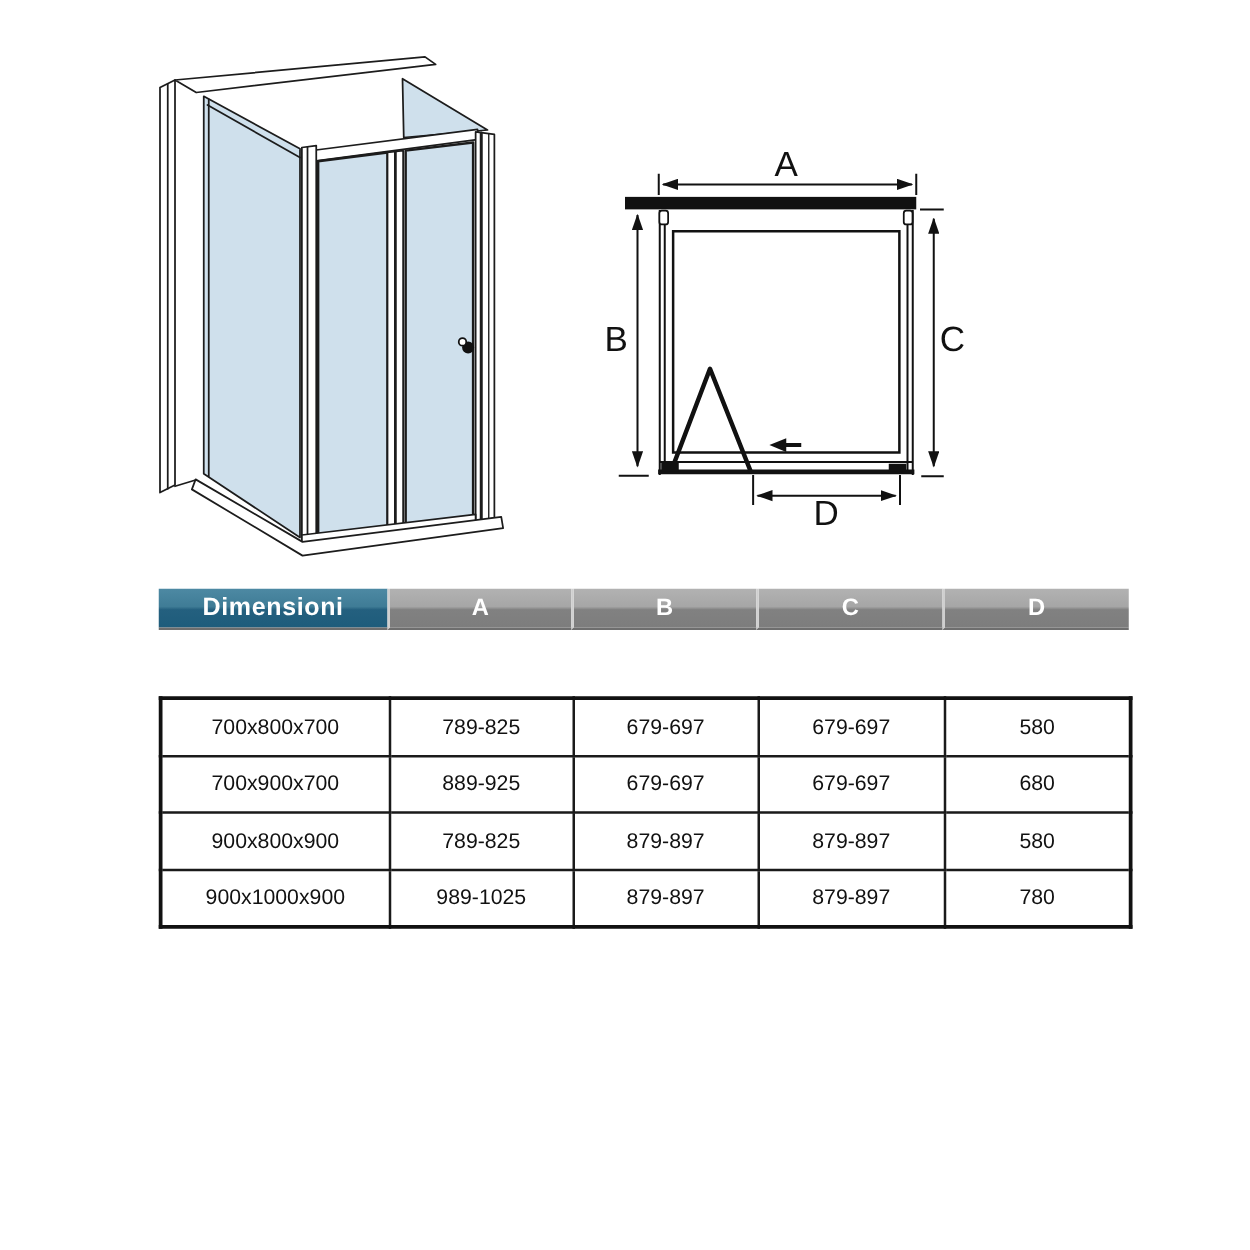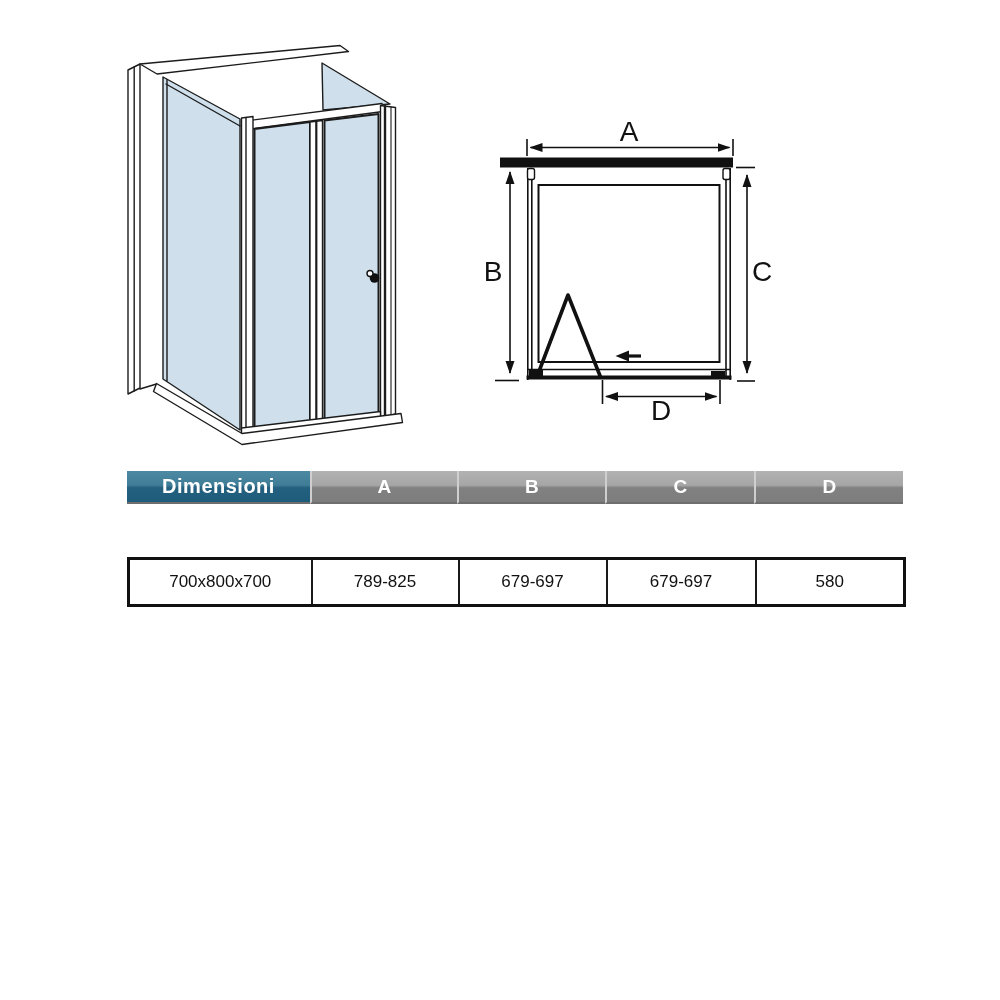--- a/index.html
+++ b/index.html
@@ -158,16 +158,37 @@
         <col style="width:149px">
     </colgroup>
     <tbody>
         <tr>
           <td>700x800x700</td>
           <td>789-825</td>
           <td>679-697</td>
           <td>679-697</td>
           <td>580</td>
         </tr>
+        <tr>
+          <td>700x900x700</td>
+          <td>889-925</td>
+          <td>679-697</td>
+          <td>679-697</td>
+          <td>680</td>
+        </tr>
+        <tr>
+          <td>900x800x900</td>
+          <td>789-825</td>
+          <td>879-897</td>
+          <td>879-897</td>
+          <td>580</td>
+        </tr>
+        <tr>
+          <td>900x1000x900</td>
+          <td>989-1025</td>
+          <td>879-897</td>
+          <td>879-897</td>
+          <td>780</td>
+        </tr>
       </tbody>
   </table>
 
 </div>
 
 </body></html>

